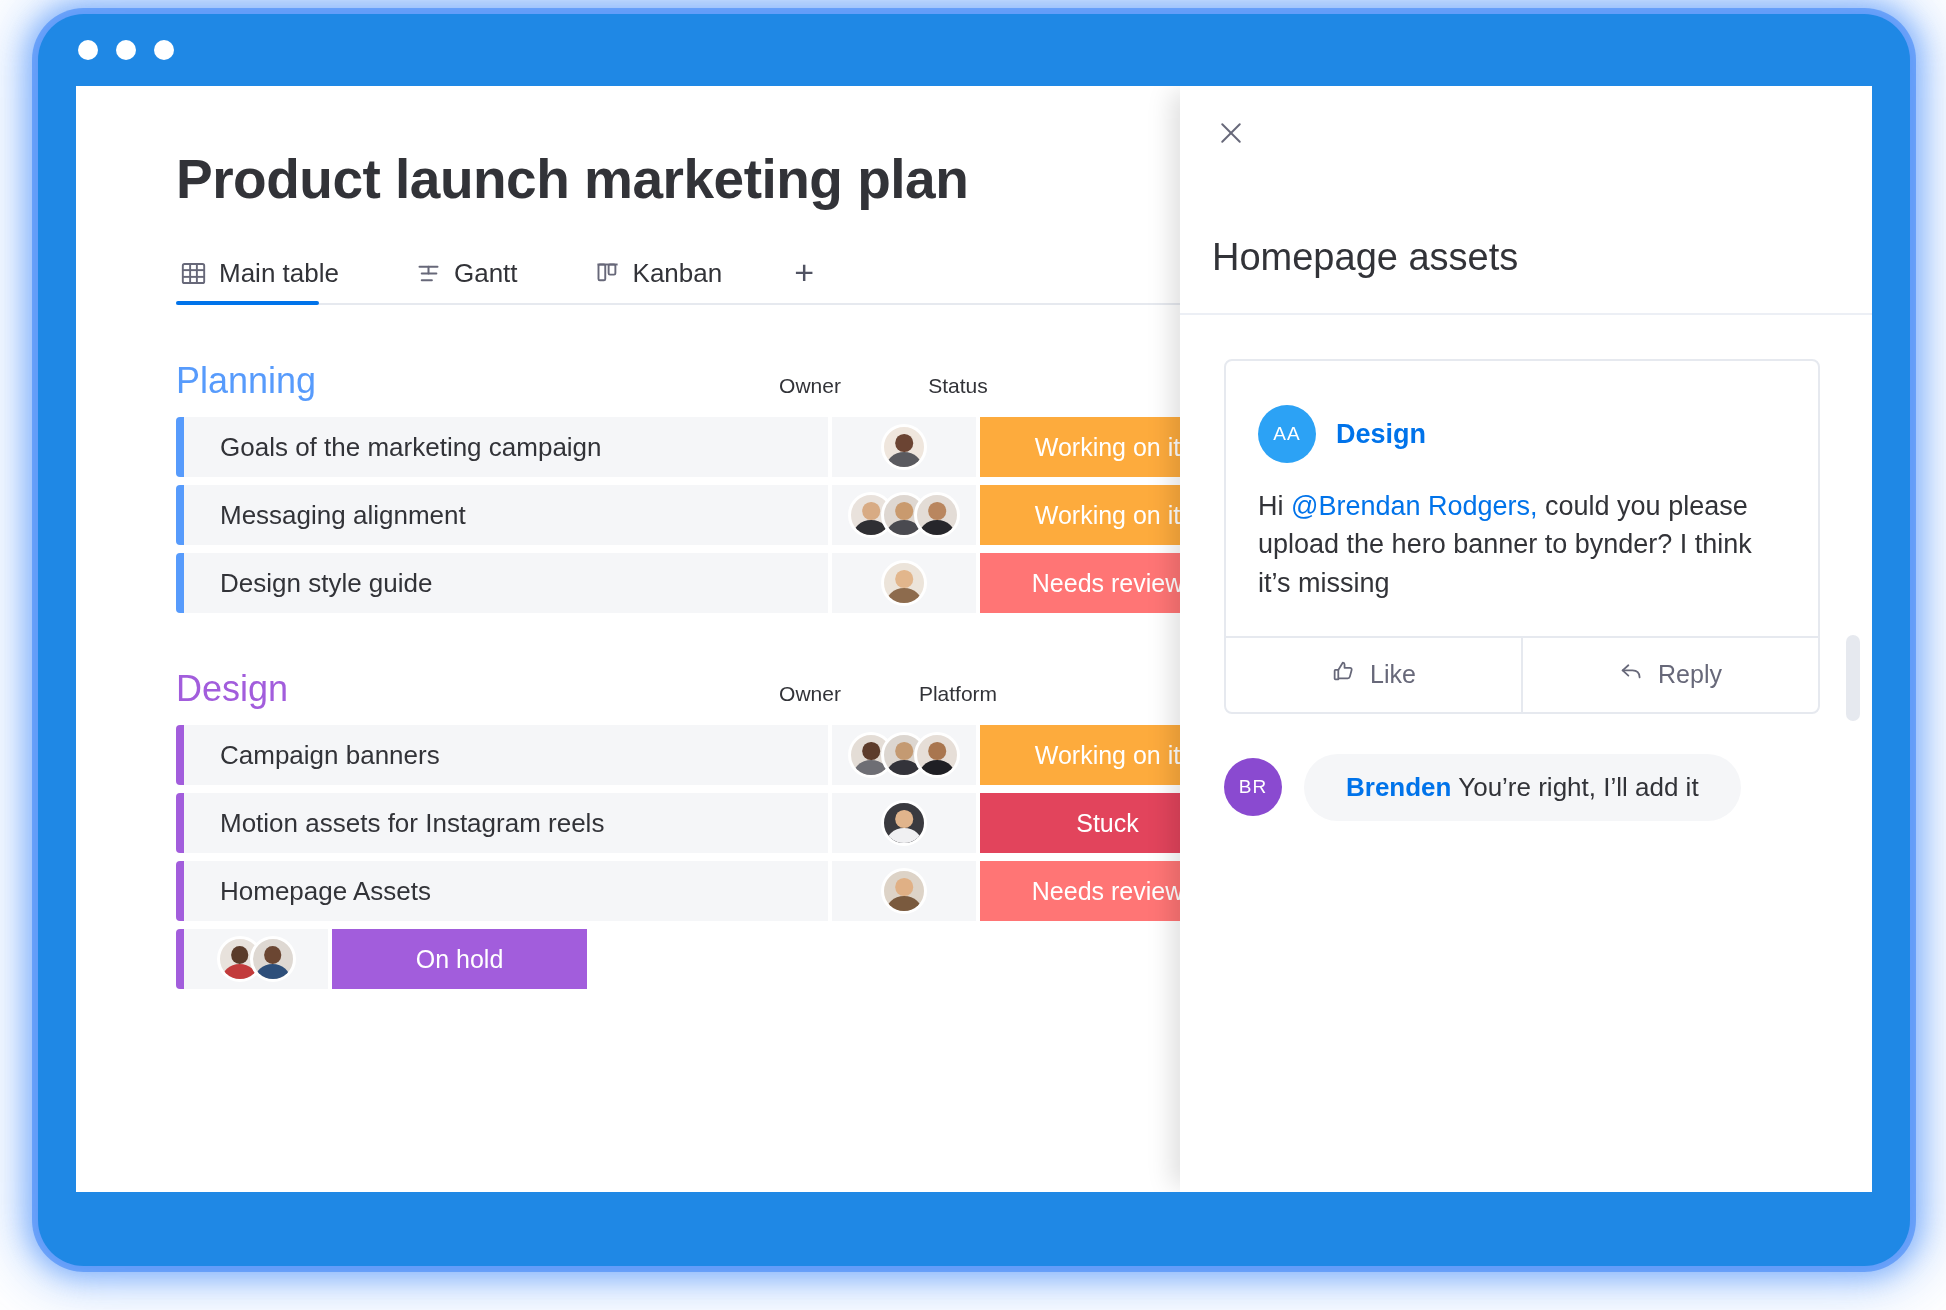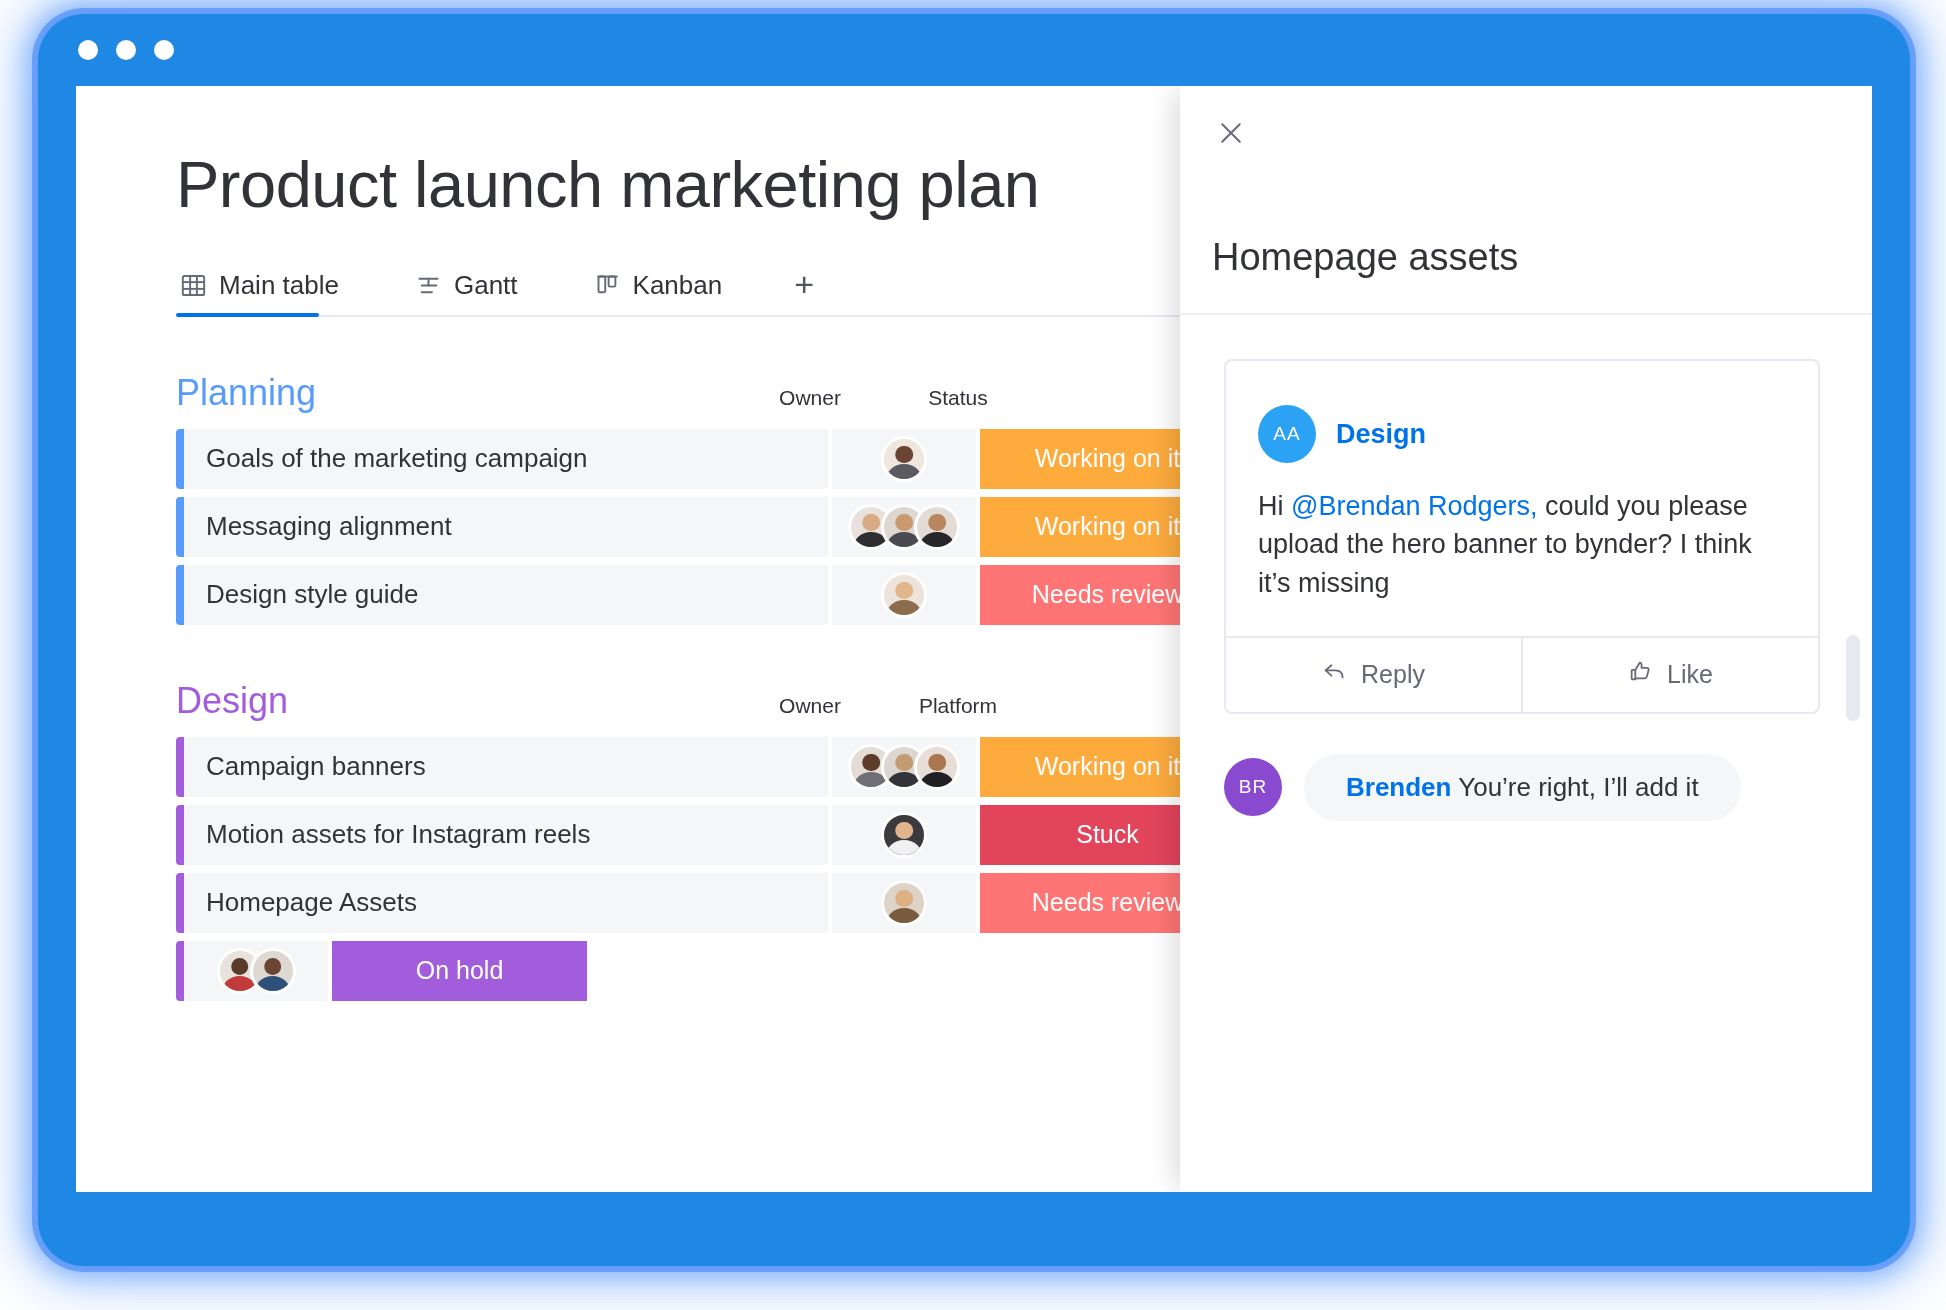--- a/index.html
+++ b/index.html
@@ -64,22 +64,22 @@
   
   .board {
     position: absolute;
     left: 0; top: 0;
     width: 1796px;
     height: 1106px;
     padding: 62px 0 0 100px;
   }
 
   .board-title {
-    font-size: 65px;
-    font-weight: normal;
+    font-size: 55px;
+    font-weight: bold;
     color: #323338;
     letter-spacing: -0.5px;
     white-space: nowrap;
     line-height: 1.15;
   }
 
   .tabs {
     margin-top: 32px;
     display: flex;
     align-items: flex-end;
@@ -155,21 +155,21 @@
     flex: 0 0 8px;
   }
   .row-bar.blue { background: #579bfc; }
   .row-bar.purple { background: #a25ddc; }
 
   .cell-name {
     width: 648px;
     background: #f5f6f8;
     display: flex;
     align-items: center;
-    padding-left: 22px;
+    padding-left: 36px;
     font-size: 26px;
     color: #323338;
     border-right: 4px solid #ffffff;
   }
   .cell-owner {
     width: 148px;
     background: #f5f6f8;
     display: flex;
     align-items: center;
     justify-content: center;
@@ -556,36 +556,36 @@
                 <div class="avatar-initials blue">AA</div>
                 <div class="author-name">Design</div>
               </div>
 
               <div class="comment-text"><span>Hi </span><span class="mention">@Brendan Rodgers,</span><span> could you please upload the hero banner to bynder? I think it’s missing</span></div>
             </div>
 
             <div class="comment-actions">
               <div class="action">
                 <span>
+                  <svg width="25" height="25" viewBox="0 0 24 24" fill="none" stroke="#676879" stroke-width="1.7" stroke-linejoin="round">
+                    <path d="M7 10.5v9H4.2a.7.7 0 0 1-.7-.7v-7.6a.7.7 0 0 1 .7-.7H7z"></path>
+                    <path d="M7 10.5l4.4-7.1c.9.1 1.6.9 1.6 1.9v3.2h5.3c1 0 1.8 1 1.5 2l-1.7 6.4c-.2.9-1 1.6-2 1.6H7"></path>
+                  </svg>
+                </span>
+                <span>Like</span>
+              </div>
+              <div class="action">
+                <span>
                   <svg width="25" height="25" viewBox="0 0 24 24" fill="none" stroke="#676879" stroke-width="1.7" stroke-linecap="round" stroke-linejoin="round">
                     <polyline points="9,6 3.5,11 9,16"></polyline>
                     <path d="M3.5 11h9.5c4 0 6.6 2.5 6.8 6.6"></path>
                   </svg>
                 </span>
                 <span>Reply</span>
               </div>
-              <div class="action">
-                <span>
-                  <svg width="25" height="25" viewBox="0 0 24 24" fill="none" stroke="#676879" stroke-width="1.7" stroke-linejoin="round">
-                    <path d="M7 10.5v9H4.2a.7.7 0 0 1-.7-.7v-7.6a.7.7 0 0 1 .7-.7H7z"></path>
-                    <path d="M7 10.5l4.4-7.1c.9.1 1.6.9 1.6 1.9v3.2h5.3c1 0 1.8 1 1.5 2l-1.7 6.4c-.2.9-1 1.6-2 1.6H7"></path>
-                  </svg>
-                </span>
-                <span>Like</span>
-              </div>
             </div>
           </div>
 
           <div class="reply-row">
             <div class="avatar-initials purple">BR</div>
             <div class="reply-bubble"><span class="who">Brenden</span><span> You’re right, I’ll add it</span></div>
           </div>
 
           <div class="panel-scrollbar"></div>
         </div>

